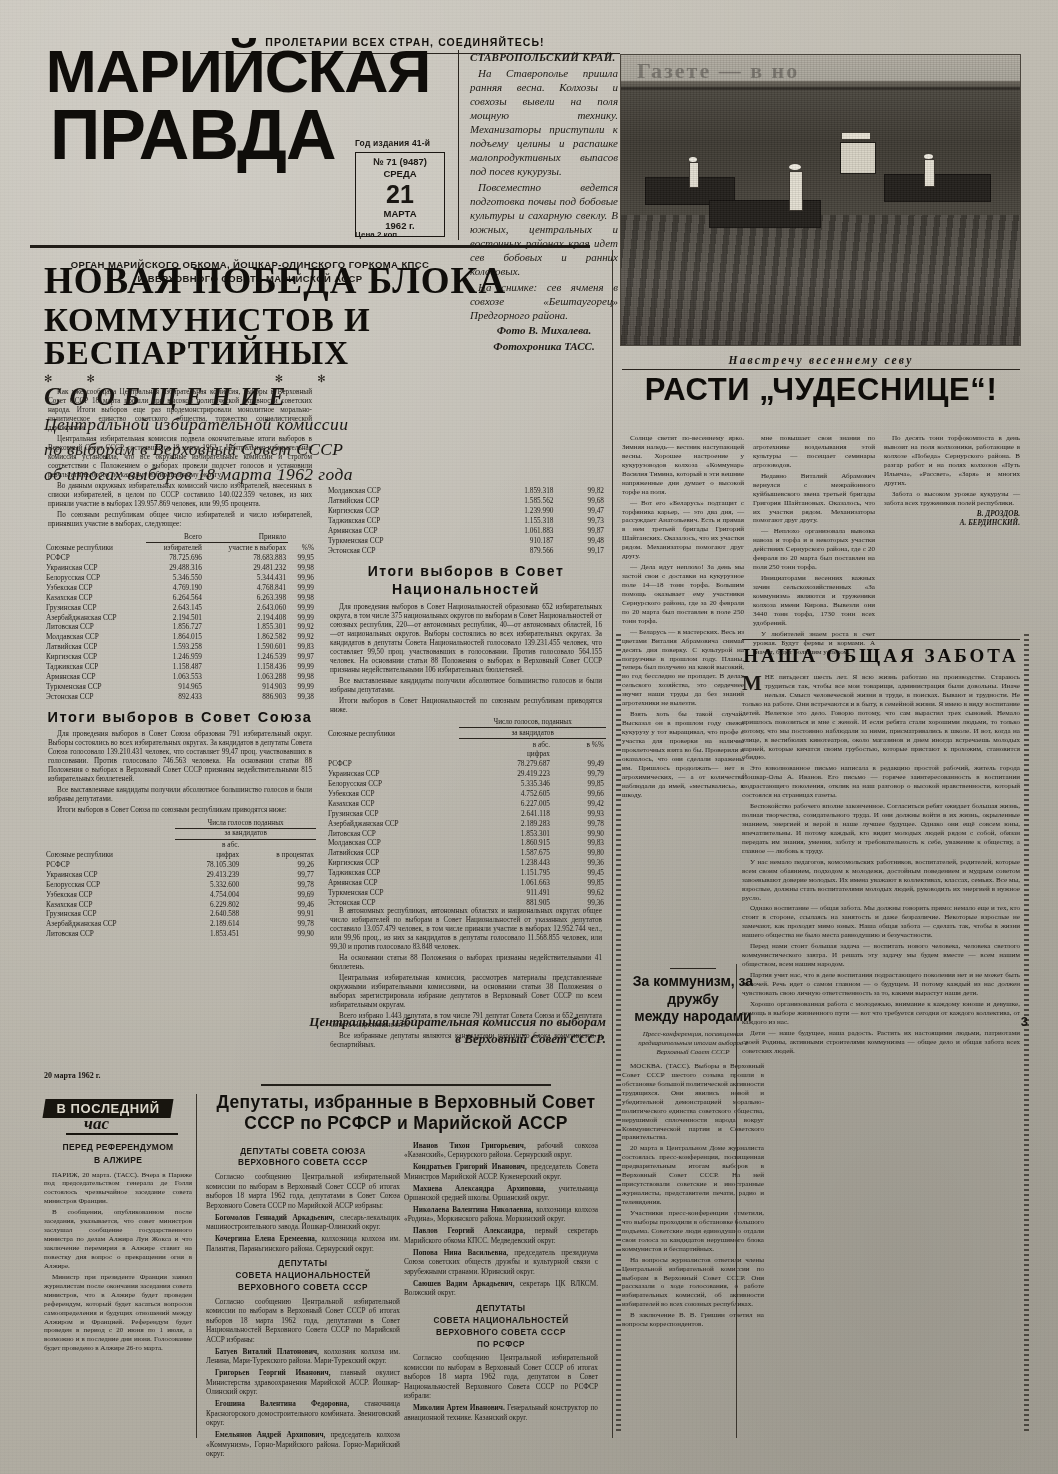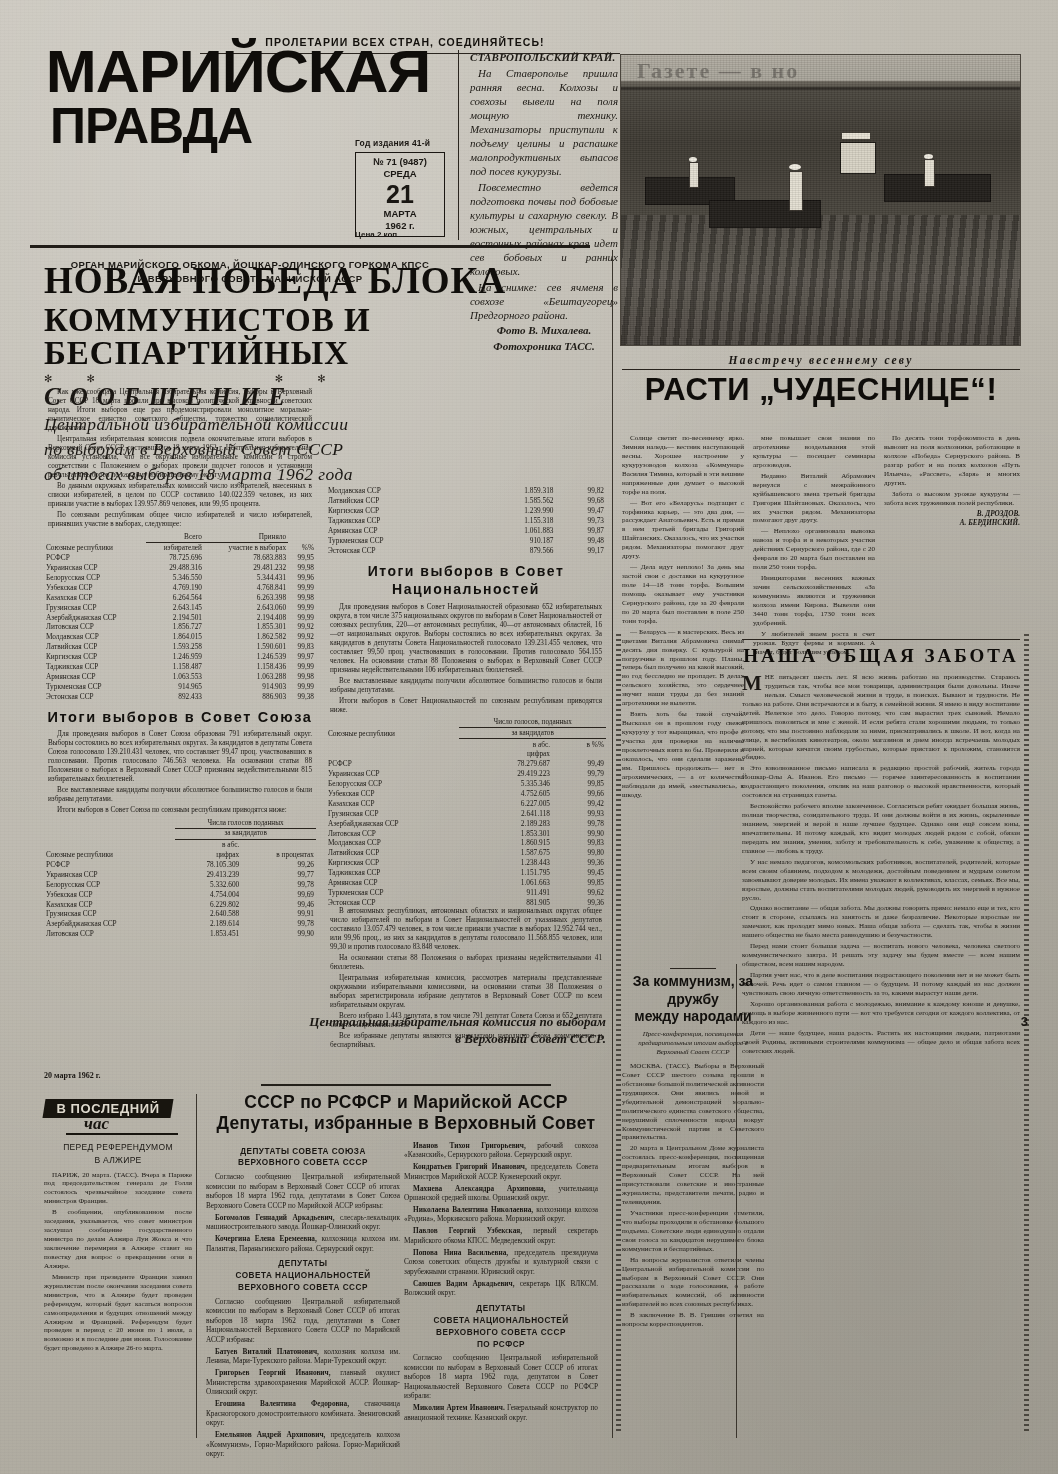--- a/index.html
+++ b/index.html
@@ -30,21 +30,21 @@
     font-family:"Liberation Sans",sans-serif;font-weight:bold;font-size:10.5px;
     letter-spacing:1.1px;color:#14110d;
   }
   .slogan-rule{position:absolute;left:170px;top:19px;width:420px;height:1px;background:#2a251f;}
   .mast{position:absolute;left:20px;top:10px;width:420px;}
   .mast-l1,.mast-l2{
     font-family:"Liberation Sans",sans-serif;font-weight:bold;
     color:#0f0d0a;line-height:.92;letter-spacing:-1px;
   }
   .mast-l1{font-size:60px;transform:scaleX(1.02);}
-  .mast-l2{font-size:50px;margin-top:4px;}
+  .mast-l2{font-size:70px;margin-top:4px;}
   .year-note{
     position:absolute;left:325px;top:104px;font-family:"Liberation Sans",sans-serif;
     font-size:8.5px;font-weight:bold;color:#1a1612;letter-spacing:.2px;
   }
   .issuebox{
     position:absolute;left:325px;top:118px;width:84px;border:1.6px solid #1a1612;
     text-align:center;padding:3px 2px 4px;font-family:"Liberation Sans",sans-serif;
     background:rgba(255,255,255,.06);
   }
   .issuebox .ln{font-size:9.5px;font-weight:bold;line-height:1.25;}
@@ -123,21 +123,21 @@
   
   .lasthour{position:absolute;left:14px;top:1065px;width:148px;}
   .lh-banner{position:relative;height:36px;}
   .lh-b1{position:absolute;left:0;top:0;width:128px;height:19px;background:#18150f;
     transform:skewX(-9deg);}
   .lh-b1 span{display:block;color:#ded9cd;font-family:"Liberation Sans",sans-serif;font-weight:bold;
     font-size:13px;text-align:center;line-height:19px;letter-spacing:.6px;transform:skewX(9deg);}
   .lh-b2{position:absolute;left:40px;top:15px;font-family:"Liberation Serif",serif;font-style:italic;
     font-weight:bold;font-size:17px;color:#18150f;}
   .lh-b2u{position:absolute;left:22px;top:34px;width:112px;height:2px;background:#18150f;}
-  .lh-title{text-align:center;font-family:"Liberation Sans",sans-serif;font-weight:normal;
+  .lh-title{text-align:center;font-family:"Liberation Sans",sans-serif;font-weight:bold;
     font-size:8.5px;line-height:1.5;margin:6px 0 4px;letter-spacing:.3px;}
   .lh-body{font-size:7.1px;line-height:1.26;text-align:justify;}
   .lh-body p{margin:0 0 2px;text-indent:8px;}
   .vrule{position:absolute;width:1px;background:#3a352d;}
 
   
   .dep{position:absolute;left:176px;top:1050px;width:400px;}
   .dep-rule{width:290px;height:1.6px;background:#23201a;margin:0 auto 6px;}
   .dep-h{font-family:"Liberation Sans",sans-serif;font-weight:bold;font-size:17.5px;
     text-align:center;line-height:1.2;letter-spacing:.3px;color:#12100d;}
@@ -602,22 +602,22 @@
         <p>ПАРИЖ, 20 марта. (ТАСС). Вчера в Париже под председательством генерала де Голля состоялось чрезвычайное заседание совета министров Франции.</p>
         <p>В сообщении, опубликованном после заседания, указывается, что совет министров заслушал сообщение государственного министра по делам Алжира Луи Жокса и что заключение перемирия в Алжире ставит на повестку дня вопрос о прекращении огня в Алжире.</p>
         <p>Министр при президенте Франции заявил журналистам после окончания заседания совета министров, что в Алжире будет проведен референдум, который будет касаться вопросов самоопределения и будущих отношений между Алжиром и Францией. Референдум будет проведен в период с 20 июня по 1 июля, а возможно и в последние дни июня. Голосование будет проведено в Алжире 26-го марта.</p>
       </div>
     </div>
     <div class="vrule" style="left:166px;top:1060px;height:344px;"></div>
 
     <div class="dep">
       <div class="dep-rule"></div>
       <div class="dep-h">
+        <div>Депутаты, избранные в Верховный Совет</div>
         <div>СССР по РСФСР и Марийской АССР</div>
-        <div>Депутаты, избранные в Верховный Совет</div>
       </div>
       <div class="dep-cols">
         <div class="dep-c">
           <div class="dep-sub">
             <div>ДЕПУТАТЫ СОВЕТА СОЮЗА</div>
             <div>ВЕРХОВНОГО СОВЕТА СССР</div>
           </div>
           <p>Согласно сообщению Центральной избирательной комиссии по выборам в Верховный Совет СССР об итогах выборов 18 марта 1962 года, депутатами в Совет Союза Верховного Совета СССР по Марийской АССР избраны:</p>
           <div id="deplist1">
               <p><span class="nm">Богомолов Геннадий Аркадьевич,</span><span> слесарь-лекальщик машиностроительного завода. Йошкар-Олинский округ.</span></p>
@@ -635,21 +635,21 @@
               <p><span class="nm">Егошина Валентина Федоровна,</span><span> станочница Красногорского домостроительного комбината. Звениговский округ.</span></p>
               <p><span class="nm">Емельянов Андрей Архипович,</span><span> председатель колхоза «Коммунизм», Горно-Марийского района. Горно-Марийский округ.</span></p>
             </div>
         </div>
         <div class="dep-c">
           <div id="deplist3">
               <p><span class="nm">Иванов Тихон Григорьевич,</span><span> рабочий совхоза «Казанский», Сернурского района. Сернурский округ.</span></p>
               <p><span class="nm">Кондратьев Григорий Иванович,</span><span> председатель Совета Министров Марийской АССР. Куженерский округ.</span></p>
               <p><span class="nm">Махнева Александра Архиповна,</span><span> учительница Оршанской средней школы. Оршанский округ.</span></p>
               <p><span class="nm">Николаева Валентина Николаевна,</span><span> колхозница колхоза «Родина», Моркинского района. Моркинский округ.</span></p>
-              <p><span class="nm">Павлов Георгий Узбекская,</span><span> первый секретарь Марийского обкома КПСС. Медведевский округ.</span></p>
+              <p><span class="nm">Павлов Георгий Александра,</span><span> первый секретарь Марийского обкома КПСС. Медведевский округ.</span></p>
               <p><span class="nm">Попова Нина Васильевна,</span><span> председатель президиума Союза советских обществ дружбы и культурной связи с зарубежными странами. Юринский округ.</span></p>
               <p><span class="nm">Саюшев Вадим Аркадьевич,</span><span> секретарь ЦК ВЛКСМ. Волжский округ.</span></p>
             </div>
           <div class="dep-sub">
             <div>ДЕПУТАТЫ</div>
             <div>СОВЕТА НАЦИОНАЛЬНОСТЕЙ</div>
             <div>ВЕРХОВНОГО СОВЕТА СССР</div>
             <div>ПО РСФСР</div>
           </div>
           <p>Согласно сообщению Центральной избирательной комиссии по выборам в Верховный Совет СССР об итогах выборов 18 марта 1962 года, депутатом в Совет Национальностей Верховного Совета СССР по РСФСР избрали:</p>

